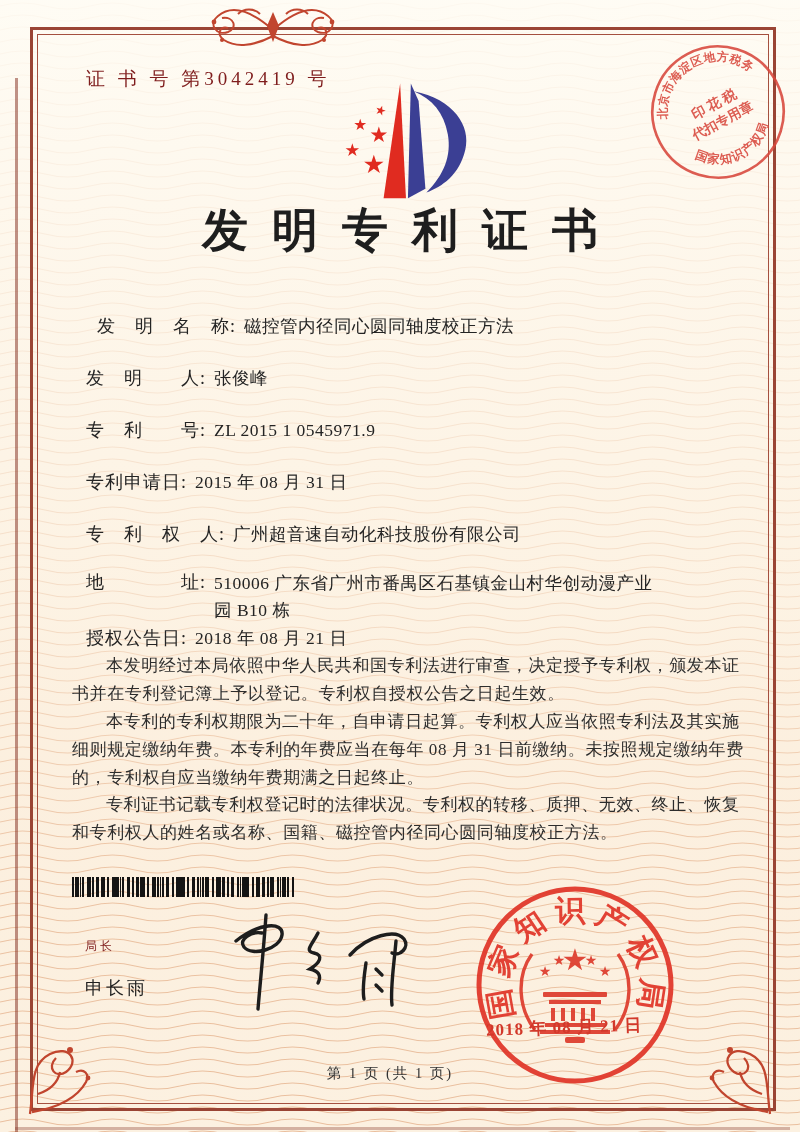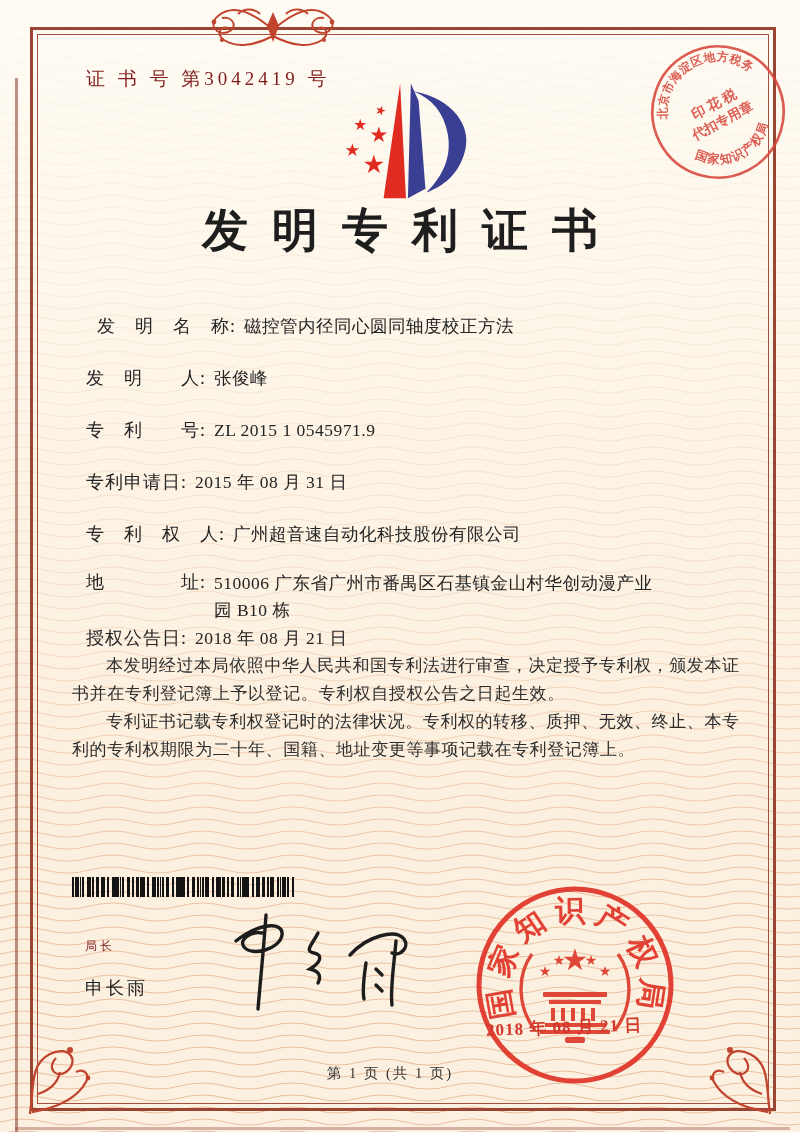--- a/index.html
+++ b/index.html
@@ -162,21 +162,22 @@
 </div>
 <div class="abs content row" style="top:570px;">
   <span class="lbl">地　　　　址:</span><span class="val val-block">510006 广东省广州市番禺区石基镇金山村华创动漫产业园 B10 栋</span>
 </div>
 <div class="abs content row" style="top:626px;">
   <span class="lbl">授权公告日:</span><span class="val">2018 年 08 月 21 日</span>
 </div>
 
 <div class="abs content paras">
   <p>本发明经过本局依照中华人民共和国专利法进行审查，决定授予专利权，颁发本证书并在专利登记簿上予以登记。专利权自授权公告之日起生效。</p>
-  <p>专利证书记载专利权登记时的法律状况。专利权的转移、质押、无效、终止、本专利的专利权期限为二十年、国籍、地址变更等事项记载在专利登记簿上。</p>
+  <p>本专利的专利权期限为二十年，自申请日起算。专利权人应当依照专利法及其实施细则规定缴纳年费。本专利的年费应当在每年 08 月 31 日前缴纳。未按照规定缴纳年费的，专利权自应当缴纳年费期满之日起终止。</p>
+  <p>专利证书记载专利权登记时的法律状况。专利权的转移、质押、无效、终止、恢复和专利权人的姓名或名称、国籍、磁控管内径同心圆同轴度校正方法。</p>
 </div>
 
 <div class="abs content barcode"></div>
 
 <div class="abs content signer-title">局长</div>
 <div class="abs content signer-name">申长雨</div>
 
 <svg class="abs content" style="left:200px;top:905px;" width="230" height="115" viewBox="0 0 230 115">
   <g fill="none" stroke="#1d1d1d" stroke-width="3.4" stroke-linecap="round">
     <path d="M36 36 C58 18 84 16 82 30 C80 44 52 52 44 42 C38 34 52 26 62 28"></path>

